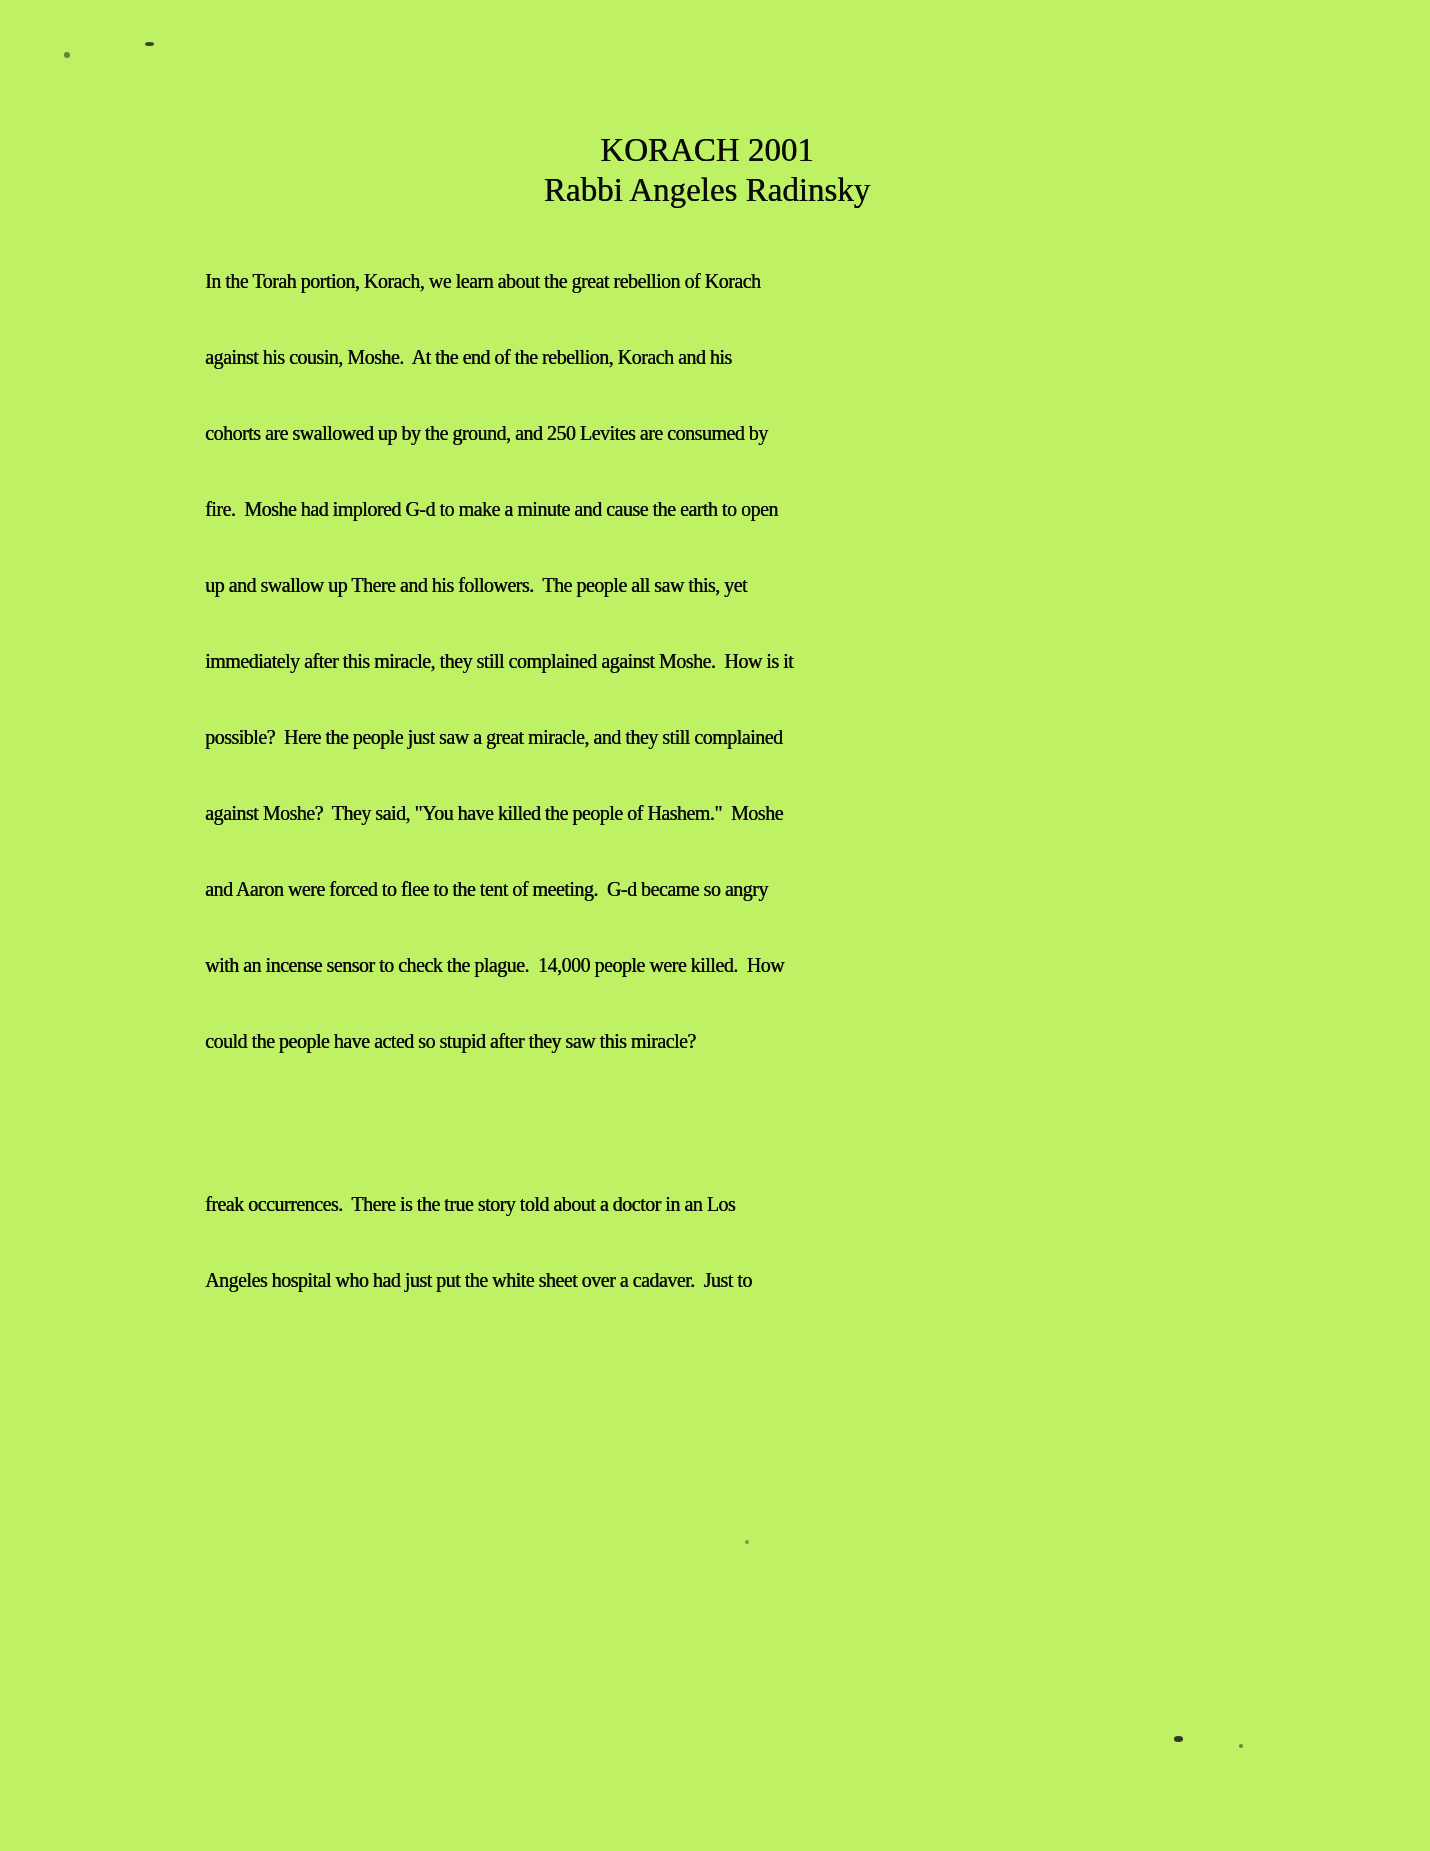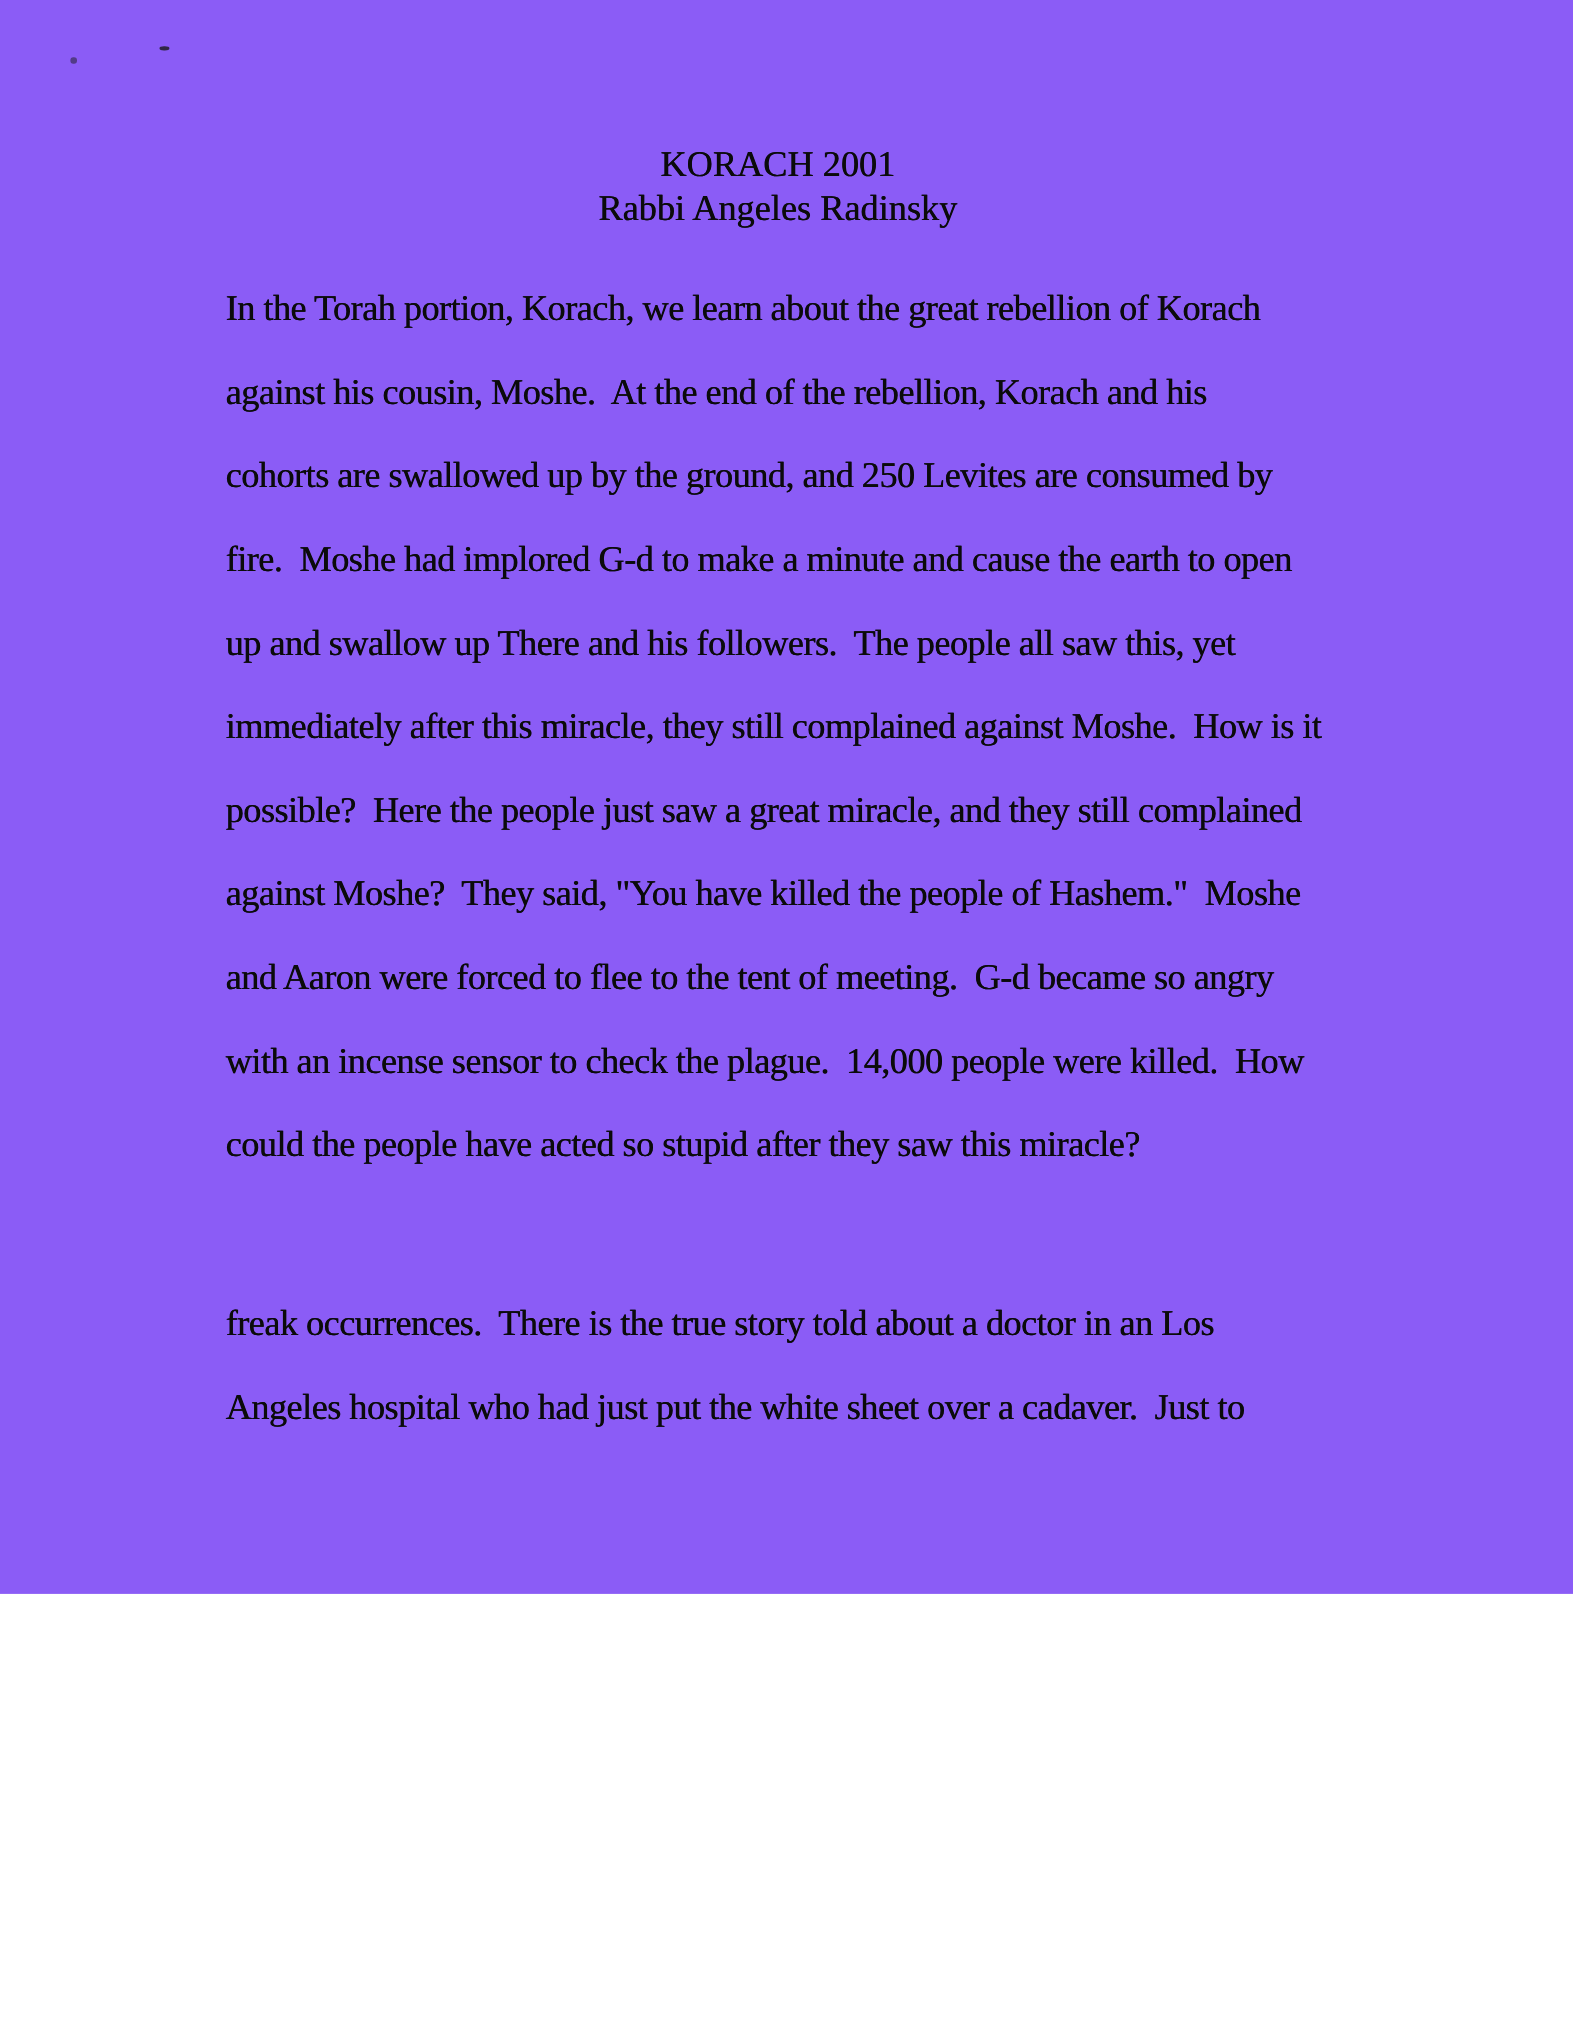--- a/index.html
+++ b/index.html
@@ -3,22 +3,22 @@
 <meta charset="utf-8">
 <style>
   html, body {
     margin: 0;
     padding: 0;
     background: #ffffff;
   }
   .page {
     position: relative;
     width: 1430px;
-    height: 1449px;
-    background: #8b5cf6;
+    height: 1851px;
+    background: #bef264;
     overflow: hidden;
     font-family: "Liberation Serif", "DejaVu Serif", serif;
     color: #0b0b0b;
   }
   .titles {
     padding-top: 130px;
     width: 1414px;
     text-align: center;
   }
   .title-line {
@@ -30,21 +30,21 @@
   .content {
     margin: 33px 0 0 205px;
   }
   .para {
     margin: 0;
   }
   .para + .para {
     margin-top: 87px;
   }
   .text-line {
-    font-size: 33px;
+    font-size: 20px;
     line-height: 76px;
     letter-spacing: -0.5px;
     white-space: pre;
     text-shadow: 0.4px 0 0 currentColor;
   }
   .speck {
     position: absolute;
     background: #1a1a1a;
     border-radius: 45%;
   }

